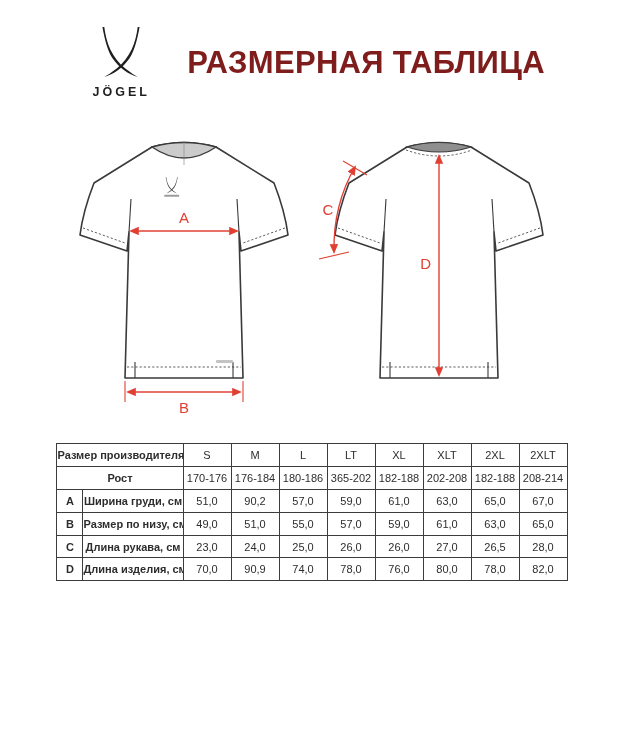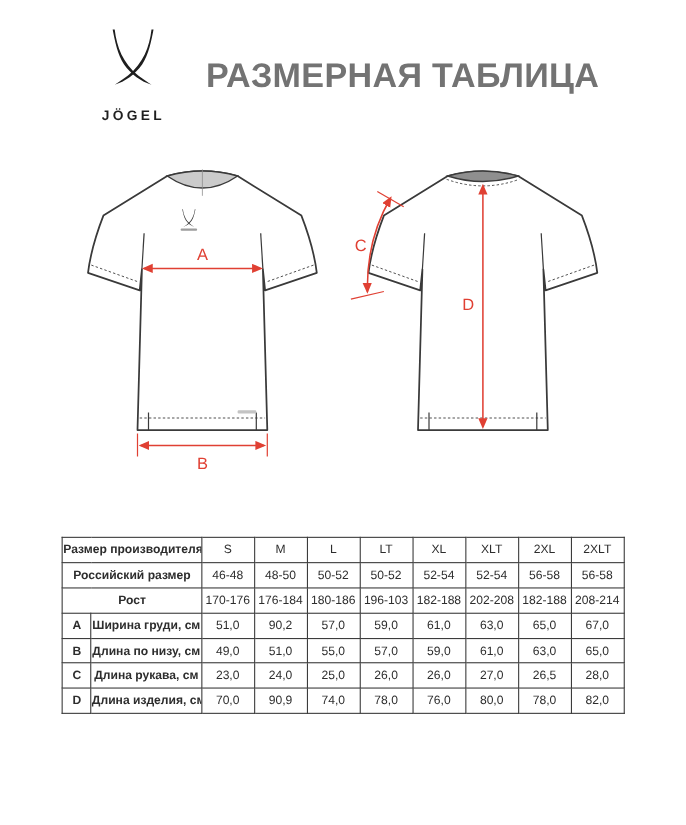--- a/index.html
+++ b/index.html
@@ -5,34 +5,34 @@
   html,body{margin:0;padding:0;}
   body{
     width:624px;height:750px;background:#ffffff;
     font-family:"Liberation Sans",sans-serif;color:#2d2d2d;
   }
   .page{position:relative;width:624px;height:750px;background:#fff;overflow:hidden;}
 
   
   .header{display:flex;justify-content:center;align-items:center;gap:24px;padding-top:26px;}
   .logo{display:flex;flex-direction:column;align-items:center;width:84px;}
-  .brand{font-size:12.5px;font-weight:bold;letter-spacing:3px;margin-top:20px;color:#1f1f1f;}
-  .title{font-size:31px;font-weight:bold;letter-spacing:.3px;color:#737373;white-space:nowrap;}
+  .brand{font-size:12.5px;font-weight:bold;letter-spacing:3px;margin-top:7px;color:#1f1f1f;}
+  .title{font-size:31px;font-weight:bold;letter-spacing:.3px;color:#7f1d1d;white-space:nowrap;}
 
   
   .diagrams{display:flex;justify-content:center;align-items:flex-start;gap:17px;margin-top:36px;}
   .outline{fill:#ffffff;stroke:#3a3a3a;stroke-width:1.6;stroke-linejoin:round;}
   .thin{stroke:#3a3a3a;stroke-width:1.1;fill:none;}
   .dash{stroke:#4d4d4d;stroke-width:.9;stroke-dasharray:2.2 2;fill:none;}
   .red{stroke:#e04033;fill:none;}
   svg text{font-family:"Liberation Sans",sans-serif;}
   .mtext{fill:#e04033;font-size:15px;}
 
   
-  table.sizes{border-collapse:collapse;table-layout:fixed;width:510px;margin:60px auto 0;}
+  table.sizes{border-collapse:collapse;table-layout:fixed;width:510px;margin:28px auto 0;}
   table.sizes td{
     border:1.4px solid #3c3c3c;text-align:center;vertical-align:middle;
     font-size:11px;height:21.9px;padding:0;color:#2d2d2d;overflow:hidden;white-space:nowrap;
   }
   td.hdr{font-weight:bold;font-size:11.3px;}
   td.letter{font-weight:bold;font-size:11.3px;}
   td.name{text-align:left;padding-left:11px;font-weight:bold;}
 </style>
 </head>
 <body>
@@ -139,56 +139,45 @@
       <td>S</td>
       <td>M</td>
       <td>L</td>
       <td>LT</td>
       <td>XL</td>
       <td>XLT</td>
       <td>2XL</td>
       <td>2XLT</td>
     </tr>
     <tr>
-      <td colspan="2" class="hdr">Российский размер</td>
-      <td>46-48</td>
-      <td>48-50</td>
-      <td>50-52</td>
-      <td>50-52</td>
-      <td>52-54</td>
-      <td>52-54</td>
-      <td>56-58</td>
-      <td>56-58</td>
-    </tr>
-    <tr>
       <td colspan="2" class="hdr">Рост</td>
       <td>170-176</td>
       <td>176-184</td>
       <td>180-186</td>
-      <td>196-103</td>
+      <td>365-202</td>
       <td>182-188</td>
       <td>202-208</td>
       <td>182-188</td>
       <td>208-214</td>
     </tr>
     <tr>
       <td class="letter">A</td>
       <td class="name">Ширина груди, см</td>
       <td>51,0</td>
       <td>90,2</td>
       <td>57,0</td>
       <td>59,0</td>
       <td>61,0</td>
       <td>63,0</td>
       <td>65,0</td>
       <td>67,0</td>
     </tr>
     <tr>
       <td class="letter">B</td>
-      <td class="name">Длина по низу, см</td>
+      <td class="name">Размер по низу, см</td>
       <td>49,0</td>
       <td>51,0</td>
       <td>55,0</td>
       <td>57,0</td>
       <td>59,0</td>
       <td>61,0</td>
       <td>63,0</td>
       <td>65,0</td>
     </tr>
     <tr>

